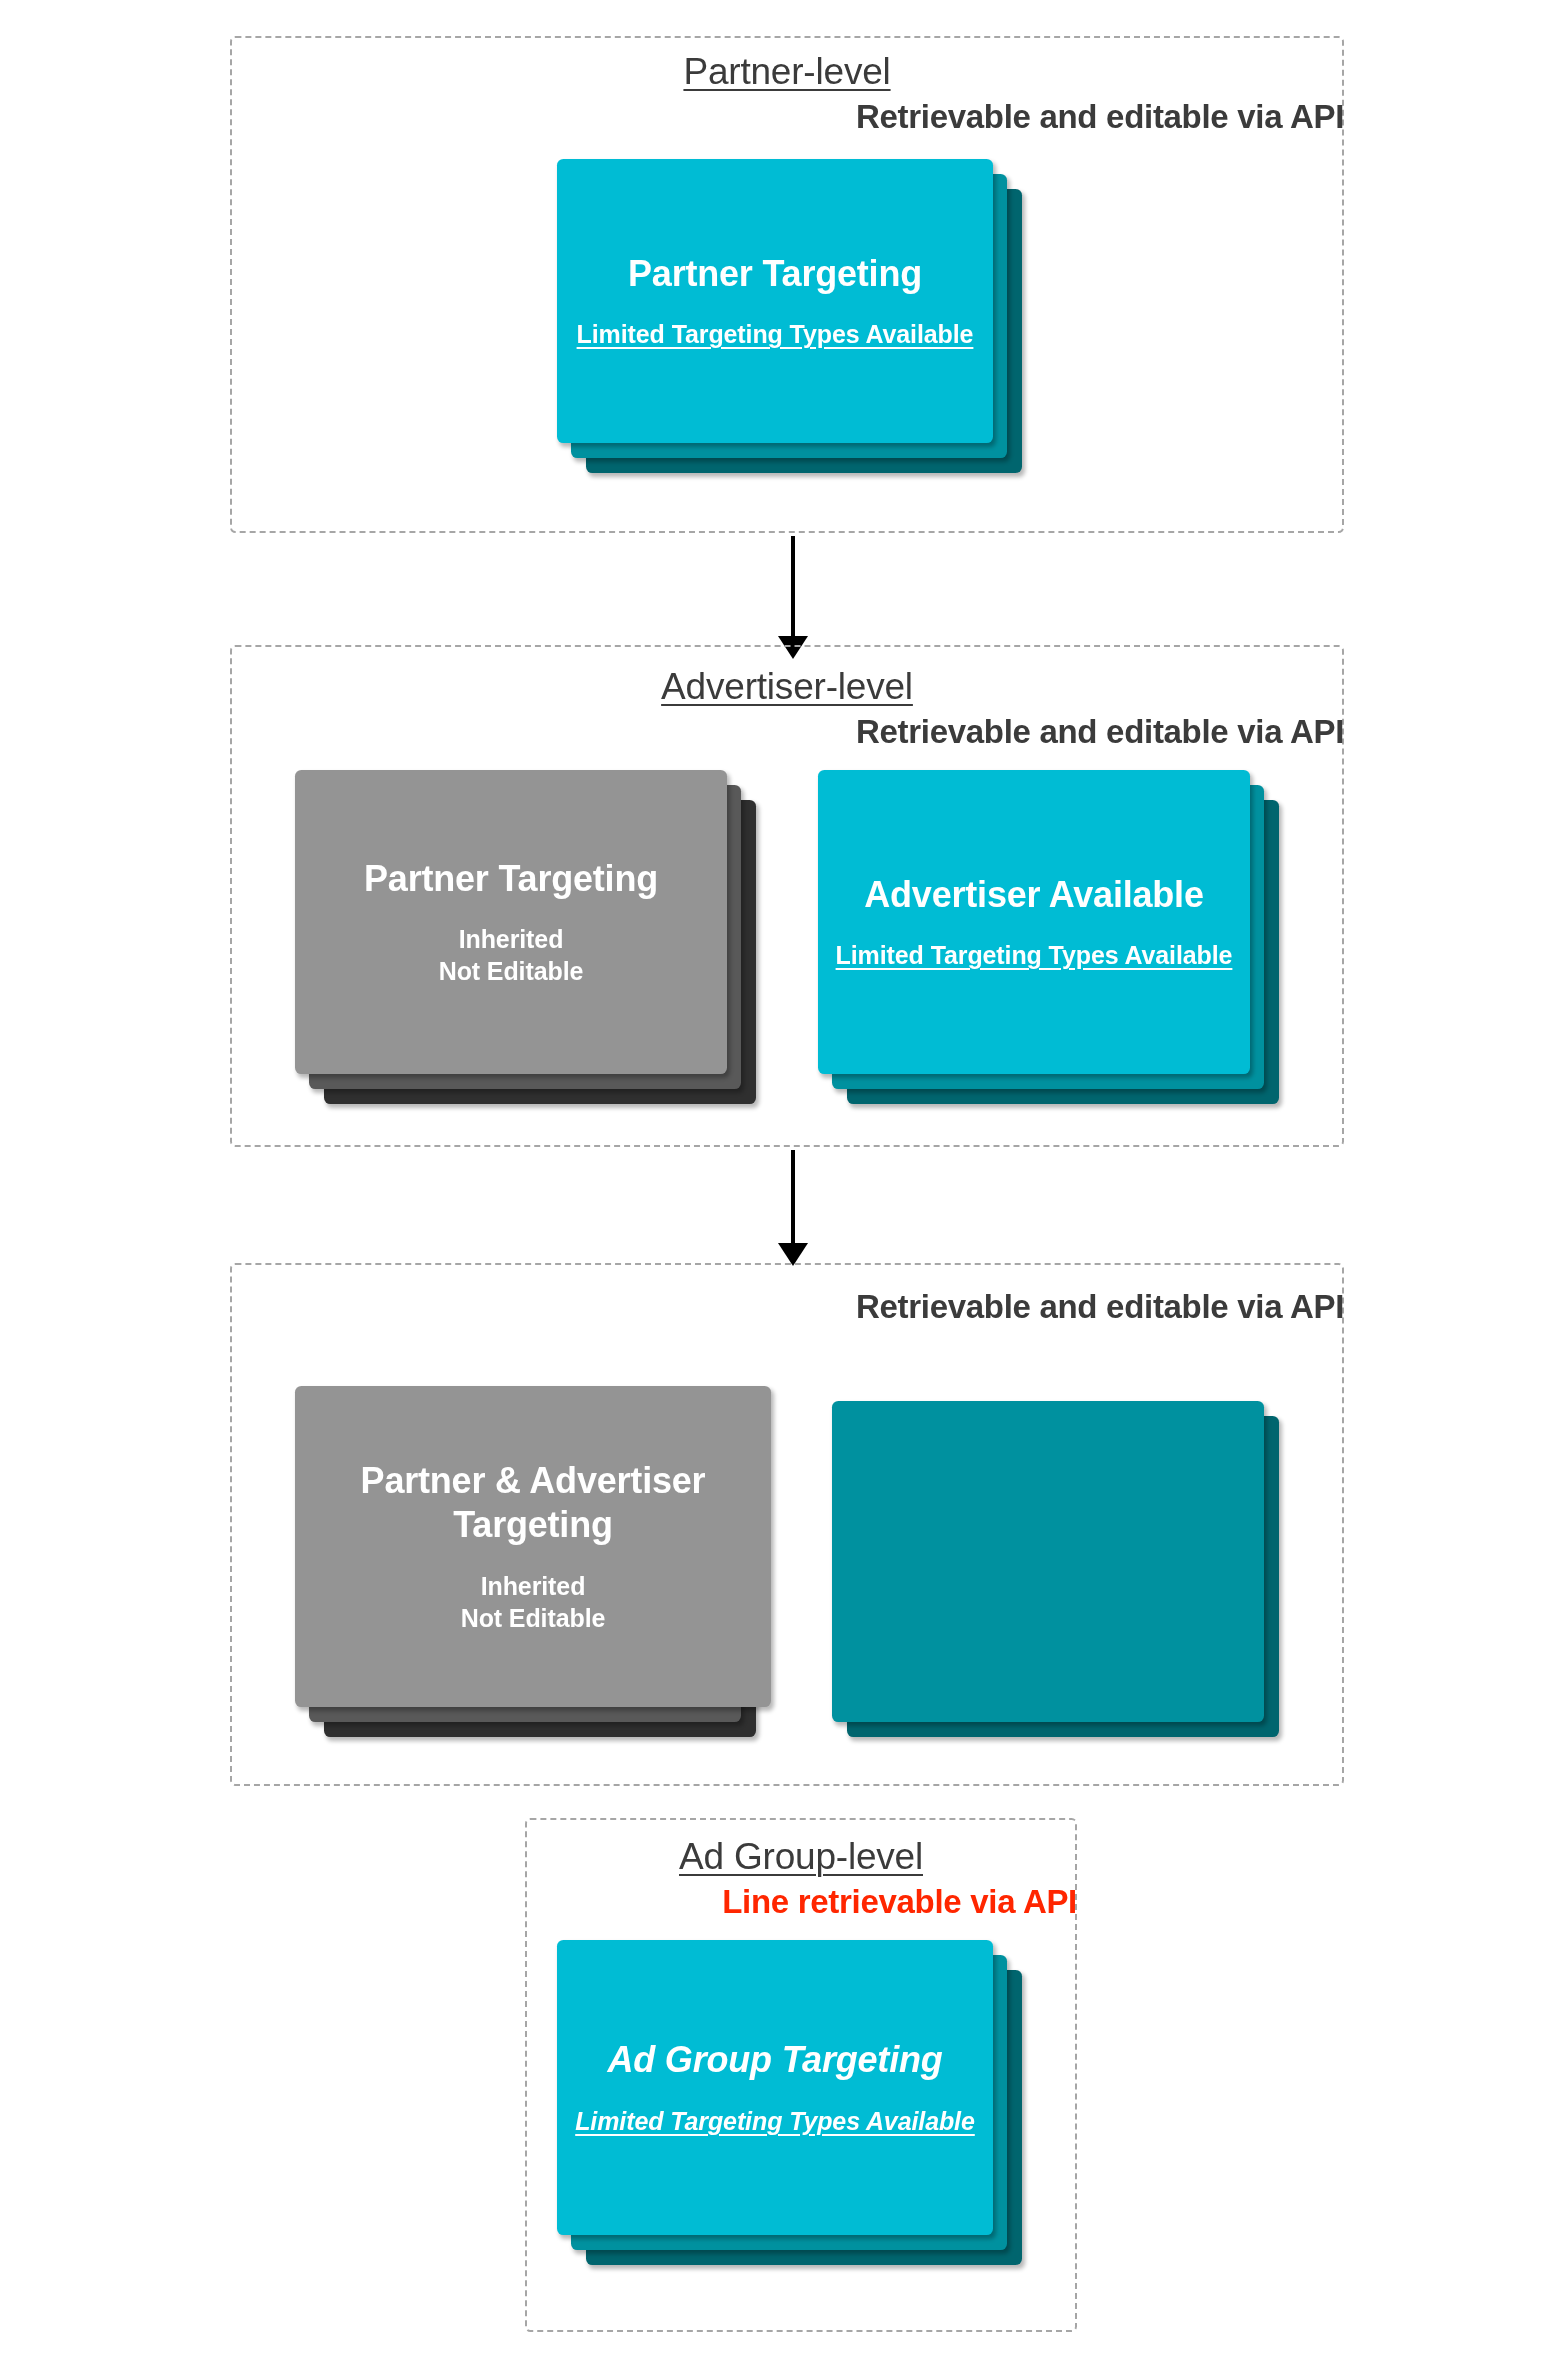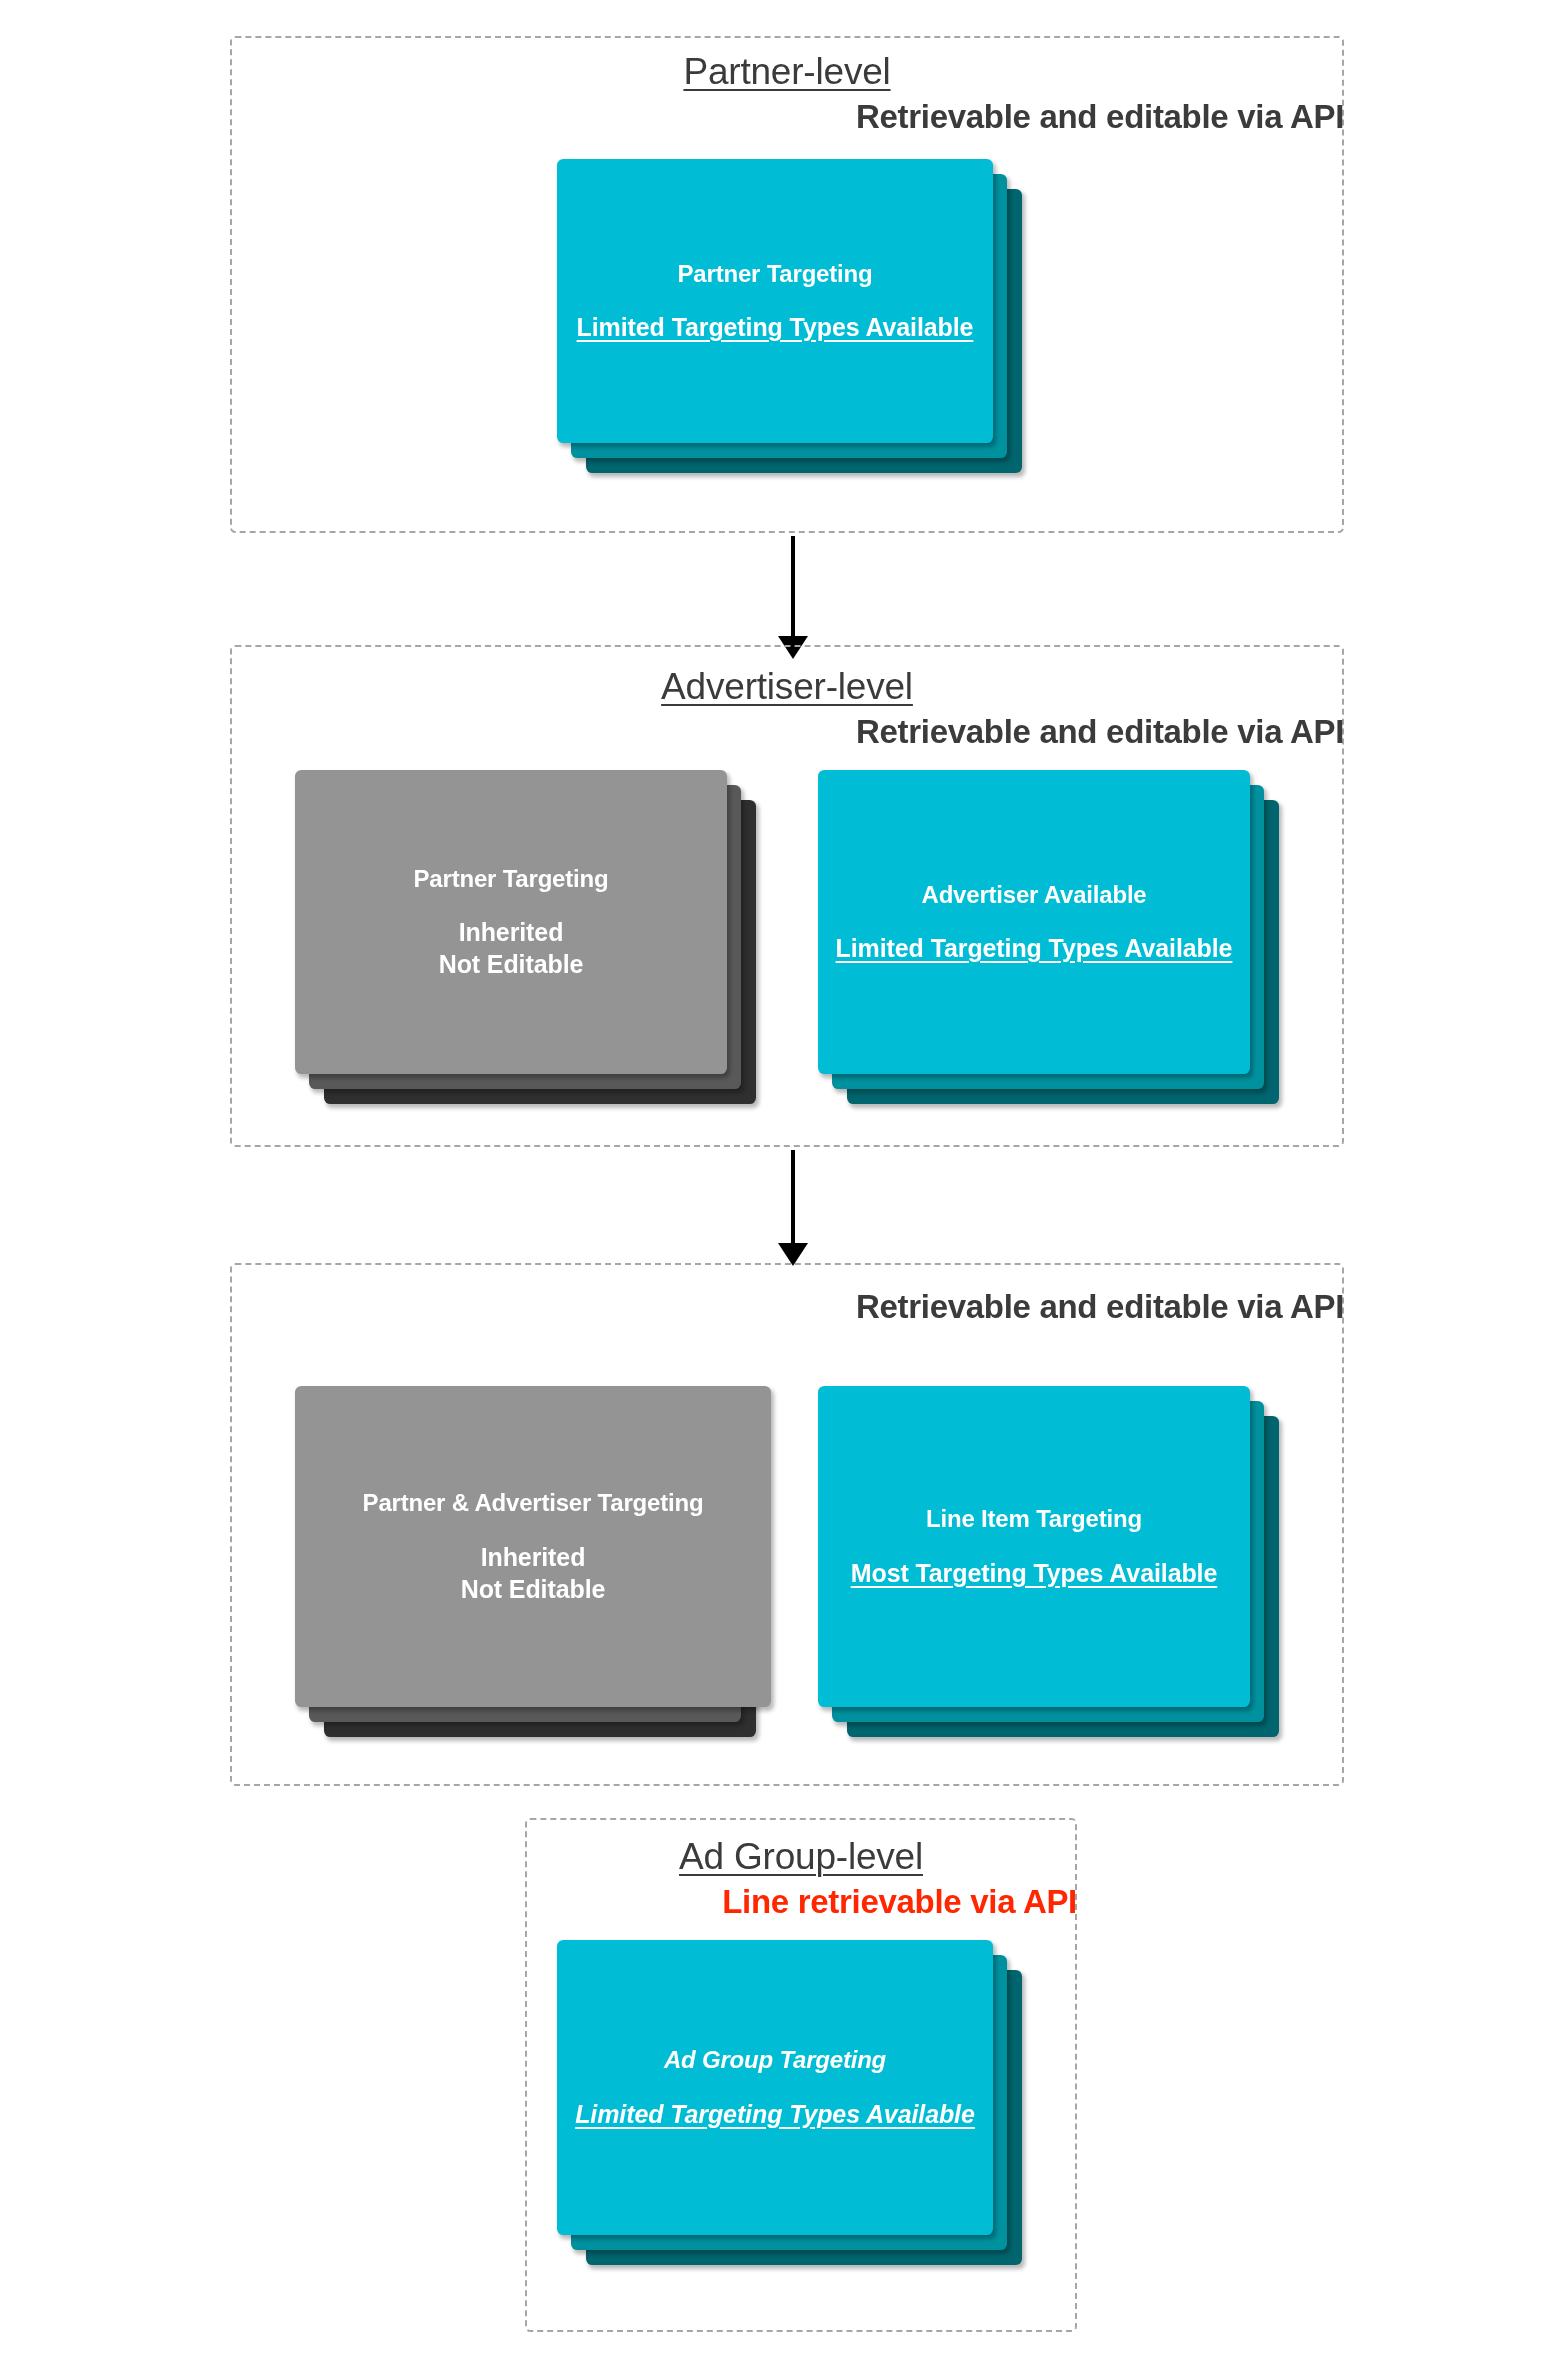--- a/index.html
+++ b/index.html
@@ -89,21 +89,21 @@
   .cyan .front { background: #00bcd4; }
   .cyan .back1 { background: #00919f; }
   .cyan .back2 { background: #00656e; }
 
   
   .grey .front { background: #949494; }
   .grey .back1 { background: #595959; }
   .grey .back2 { background: #2f2f2f; }
 
   .card-title {
-    font-size: 24px;
+    font-size: 36px;
     font-weight: bold;
     color: #ffffff;
     line-height: 1.22;
     letter-spacing: -0.2px;
   }
   .card-sub {
     font-size: 25px;
     font-weight: bold;
     color: #ffffff;
     line-height: 1.28;
@@ -209,24 +209,20 @@
     <div class="card-layer front" style="width:476px; height:321px;">
       <span class="card-title">Partner &amp; Advertiser Targeting</span>
       <span class="card-sub" style="white-space:pre-line;">Inherited
 Not Editable</span>
     </div>
   </div>
 
   <div class="card-stack cyan" style="left:818px; top:1386px; width:464px; height:375px;">
     <div class="card-layer back2" style="width:432px; height:321px;"></div>
     <div class="card-layer back1" style="width:432px; height:321px;"></div>
-    <div class="card-layer front" style="width:432px; height:321px;">
-      <span class="card-title">Line Item Targeting</span>
-      <span class="card-sub underlined">Most Targeting Types Available</span>
-    </div>
   </div>
 
   <div class="level-box" style="left:525px; top:1818px; width:552px; height:514px;"></div>
 
   <div class="level-heading" style="left:525px; top:1835px; width:552px;">
     <span class="level-title">Ad Group-level</span>
     <span class="level-subtitle danger">Line retrievable via API</span>
   </div>
 
   <div class="card-stack cyan" style="left:557px; top:1940px; width:464px; height:332px;">

